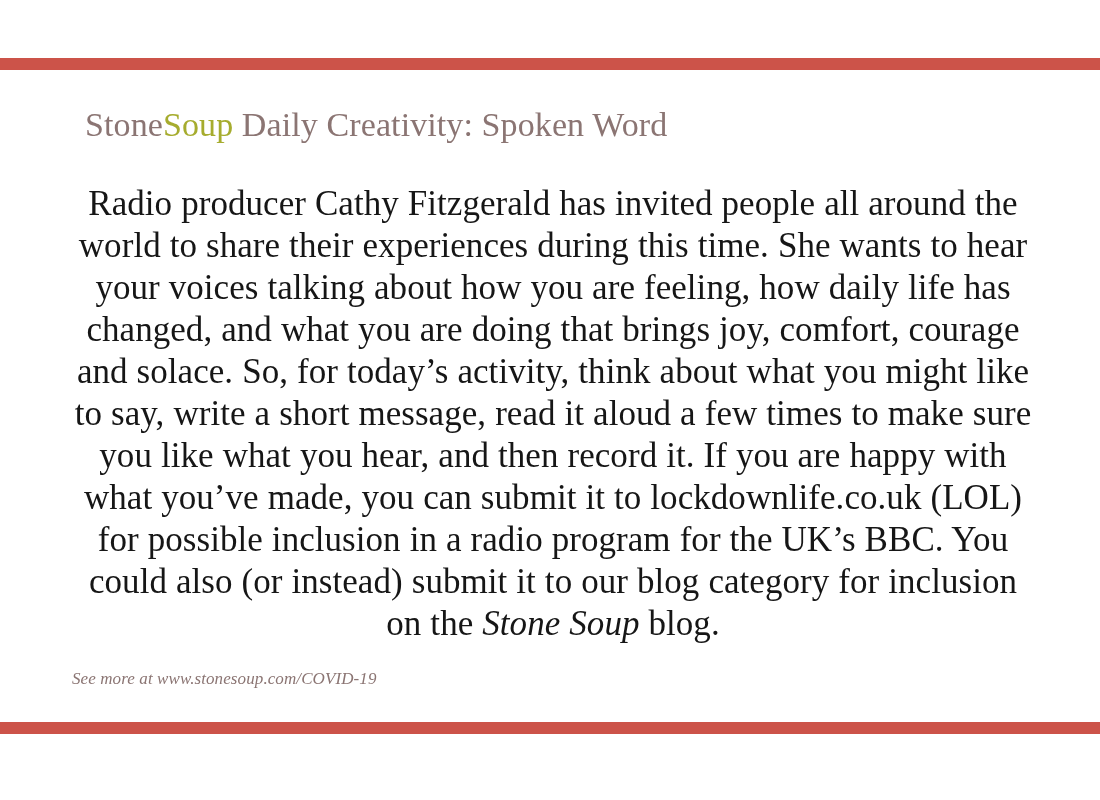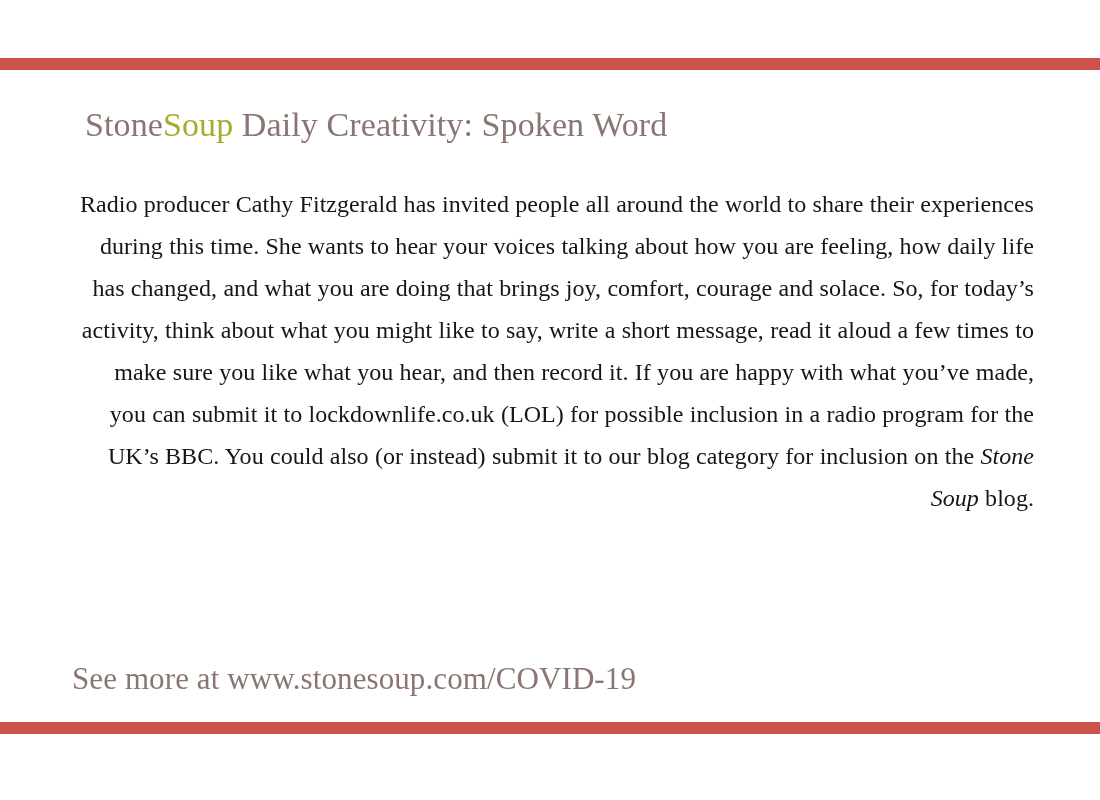--- a/index.html
+++ b/index.html
@@ -60,40 +60,41 @@
   .title .rest        { color: #8b7573; }
 
   
   .body-copy {
     position: absolute;
     top: 125px;
     left: 0;
     width: 962px;
     margin: 0;
     padding: 0;
-    font-size: 24px;
+    font-size: 35px;
     line-height: 42px;
     color: #161616;
-    text-align: right;
+    text-align: center;
     letter-spacing: 0.05px;
     word-spacing: 0.2px;
   }
   .body-copy em {
     font-style: italic;
   }
 
   
   .footer-note {
     position: absolute;
     top: 604px;
     left: 0;
     margin: 0;
     padding: 0;
-    font-size: 31px;
+    font-size: 17px;
     line-height: 34px;
+    font-style: italic;
     color: #8b7573;
     letter-spacing: 0.1px;
     white-space: nowrap;
   }
 </style>
 </head>
 <body>
 
 <div id="page">
 

